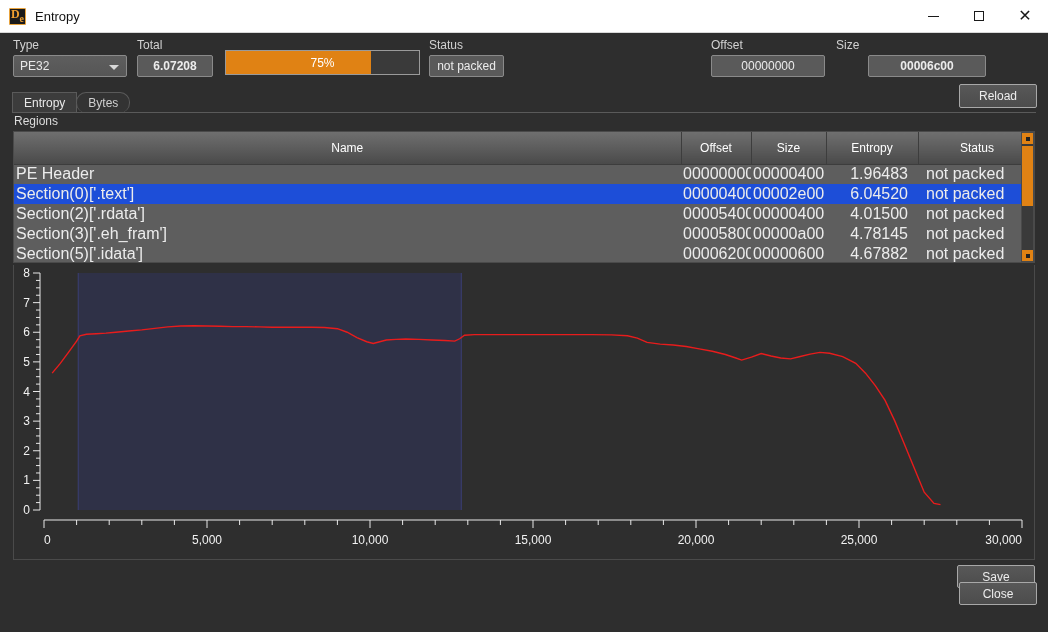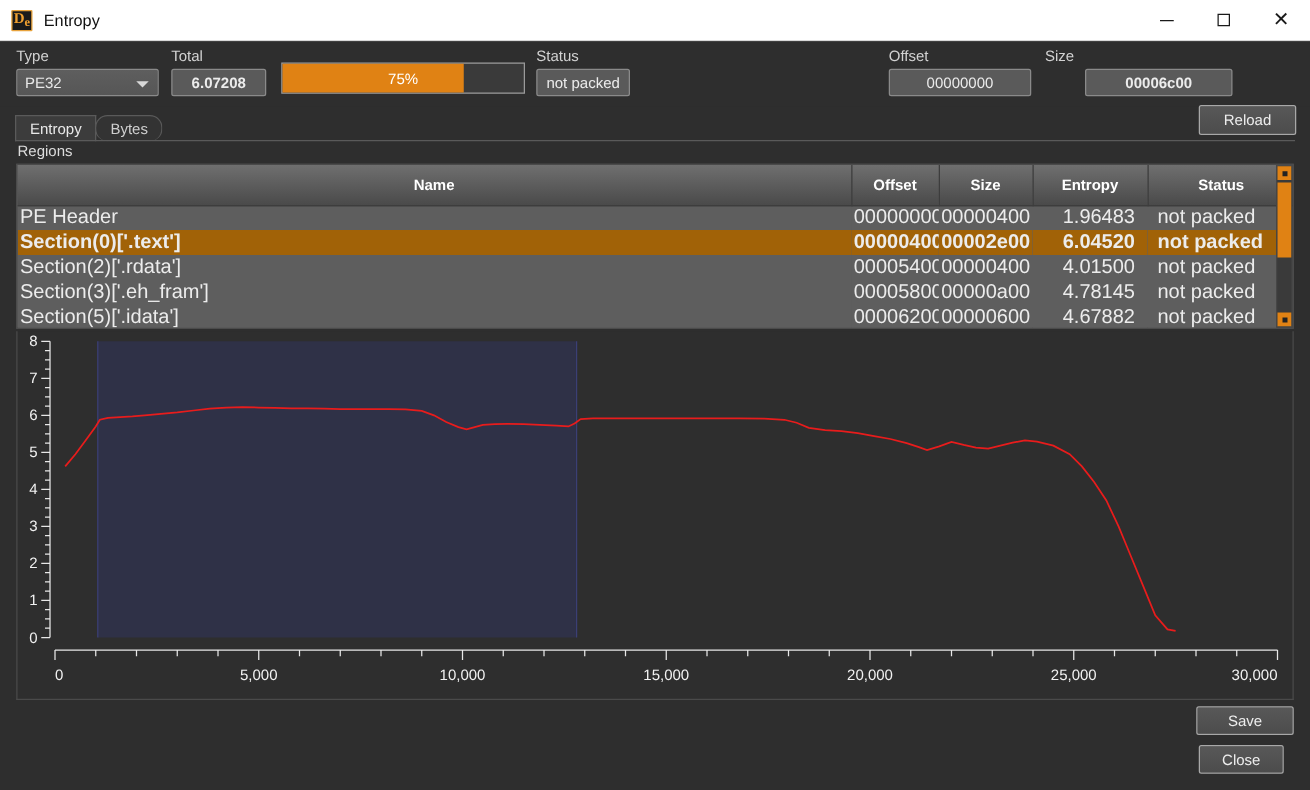--- a/index.html
+++ b/index.html
@@ -123,31 +123,31 @@
   
   .table-wrap {
     position: absolute; top: 131px; left: 13px;
     width: 1022px; height: 132px;
     background: #5e5e5e; border: 1px solid #4a4a4a;
     overflow: hidden;
   }
   .tbl { width: 100%; border-collapse: collapse; table-layout: fixed; }
   .tbl th {
     background: linear-gradient(#6f6f6f, #4a4a4a);
-    color: #ffffff; font-size: 12px; font-weight: bold;
+    color: #ffffff; font-size: 12px; font-weight: normal;
     height: 32px; padding: 0 6px;
     border-right: 1px solid #3d3d3d;
     border-bottom: 1px solid #3d3d3d;
   }
   .tbl td {
     color: #ececec; font-size: 16px; height: 20px;
     padding: 0 2px; white-space: nowrap; overflow: hidden;
   }
   tr.row { background: #5e5e5e; }
-  tr.row.sel { background: #a16207; font-weight: bold; }
+  tr.row.sel { background: #1d4ed8; }
   .c-name { text-align: left; }
   .c-off, .c-size { text-align: center; }
   .c-ent { text-align: right; padding-right: 10px !important; }
   .c-stat { text-align: left; padding-left: 8px !important; }
 
   
   .tbl-scroll {
     position: absolute; top: 132px; right: 14px;
     width: 13px; height: 130px; background: #333;
     border: 1px solid #4a4a4a;
@@ -166,21 +166,21 @@
   
   .chart-area {
     position: absolute; top: 265px; left: 13px;
     width: 1022px; height: 295px;
     background: #2e2e2e; border: 1px solid #4a4a4a; border-top: none;
   }
   .chart-svg { display: block; }
 
   
   .btn-save { position: absolute; left: 957px; top: 565px; width: 78px; height: 23px; }
-  .btn-close { position: absolute; left: 959px; top: 596px; width: 68px; height: 23px; }
+  .btn-close { position: absolute; left: 959px; top: 582px; width: 78px; height: 23px; }
 </style>
 </head>
 <body>
 
 <div class="titlebar">
   <div class="app-icon"></div>
   <div class="title-text">Entropy</div>
   <div class="win-controls">
     <div class="win-btn">
       <div class="glyph-min"></div>

